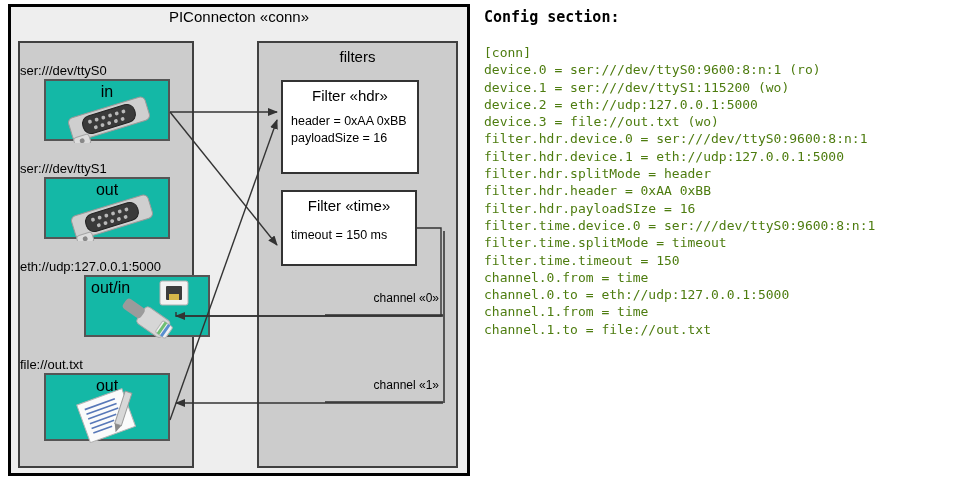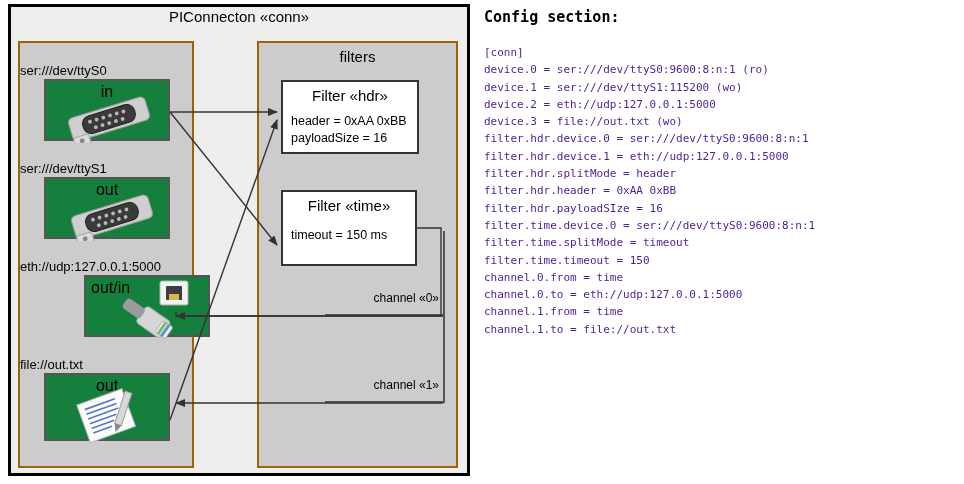--- a/index.html
+++ b/index.html
@@ -37,21 +37,21 @@
     width: 462px;
     text-align: center;
     font-size: 15px;
     color: #000;
     white-space: nowrap;
   }
 
   .panel {
     position: absolute;
     background: #cccccc;
-    border: 2px solid #a16207;
+    border: 2px solid #404040;
     box-sizing: border-box;
     padding-left: 38px;
   }
   #devices-panel {
     left: 18px; top: 41px;
     width: 176px; height: 427px;
   }
   #filters-panel {
     left: 257px; top: 41px;
     width: 201px; height: 427px;
@@ -69,21 +69,21 @@
   .dev-label {
     position: absolute;
     font-size: 13px;
     color: #000;
     text-align: left;
     white-space: nowrap;
   }
 
   .dev-box {
     position: absolute;
-    background: #15803d;
+    background: #14b8a6;
     border: 2px solid #555555;
     box-sizing: border-box;
   }
   .dev-box .dir {
     position: absolute;
     left: 0; top: 2px;
     width: 100%;
     text-align: center;
     font-size: 16px;
     color: #000;
@@ -147,23 +147,23 @@
     left: 2px; top: 8px;
     font-size: 15px;
     font-weight: bold;
     font-family: "DejaVu Sans Mono", monospace;
     color: #000;
   }
   #config-lines {
     position: absolute;
     left: 2px; top: 44px;
     font-family: "DejaVu Sans Mono", monospace;
-    font-size: 11px;
+    font-size: 13px;
     line-height: 17.3px;
-    color: #4c1d95;
+    color: #4d7c0f;
     white-space: pre;
   }
   #config-lines div { white-space: pre; }
 
   svg.overlay {
     position: absolute;
     left: 0; top: 0;
     width: 478px; height: 484px;
     pointer-events: none;
   }
@@ -275,21 +275,21 @@
             </g>
           </g>
         </svg>
       </span>
     </div>
   </div>
 
   <div class="panel" id="filters-panel">
     <div class="panel-title">filters</div>
 
-    <div class="filter-box" style="left:22px; top:37px; width:138px; height:74px;">
+    <div class="filter-box" style="left:22px; top:37px; width:138px; height:94px;">
       <span class="f-title">Filter «hdr»</span>
       <span class="f-prop" style="top:32px;">header = 0xAA 0xBB</span>
       <span class="f-prop" style="top:49px;">payloadSize = 16</span>
     </div>
 
     <div class="filter-box" style="left:22px; top:147px; width:136px; height:76px;">
       <span class="f-title">Filter «time»</span>
       <span class="f-prop" style="top:36px;">timeout = 150 ms</span>
     </div>
 

